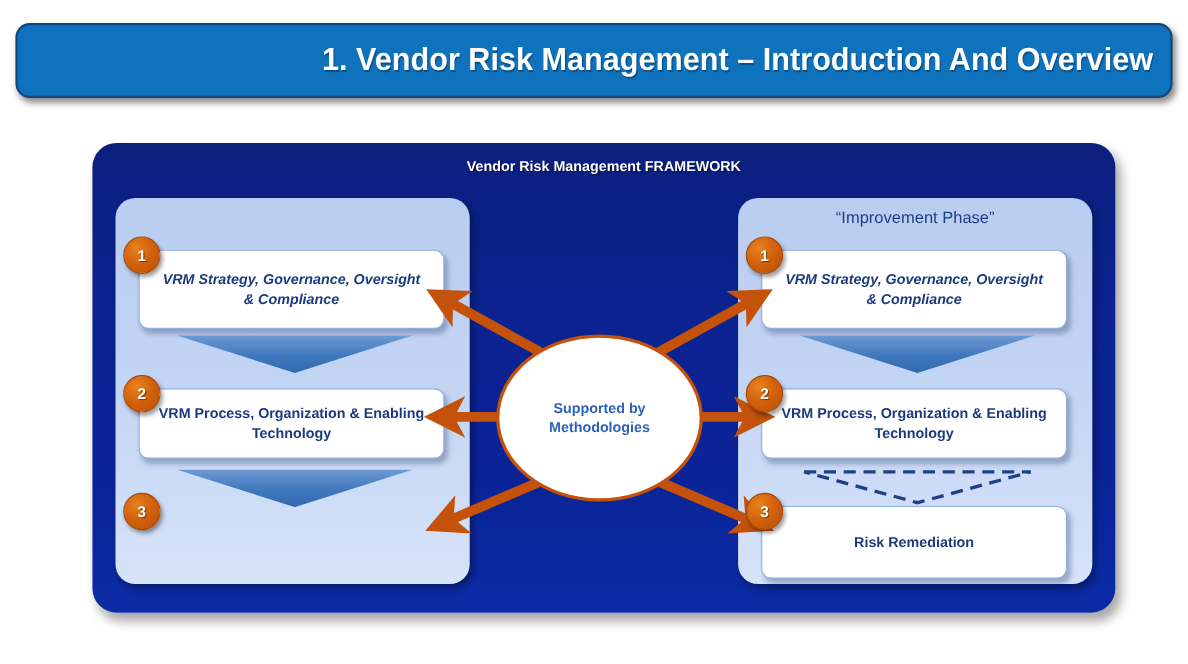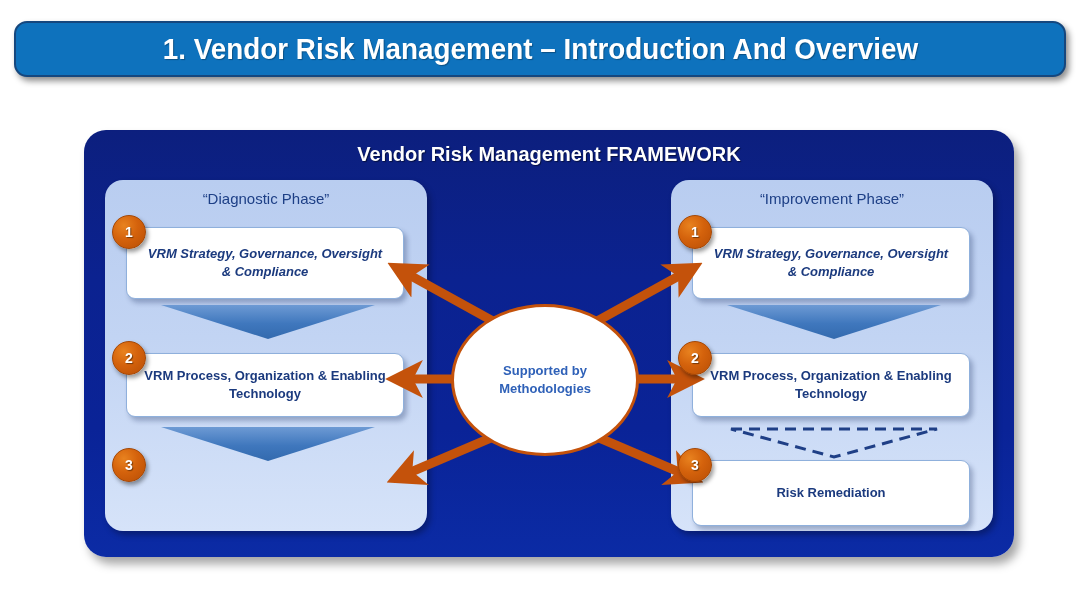--- a/index.html
+++ b/index.html
@@ -8,27 +8,27 @@
     background:#ffffff;
     font-family:"Liberation Sans", sans-serif;
     overflow:hidden;
     position:relative;
   }
 
   
   #title-bar{
     position:absolute;
     left:14px; top:21px;
-    width:1052px; height:56px;
+    width:1052px; height:68px;
     box-sizing:border-box;
     background:#0E72BD;
     border:2px solid #15477e;
     border-radius:13px;
     box-shadow:3px 4px 6px rgba(0,0,0,0.45);
-    display:flex;align-items:center;justify-content:center;
+    display:flex;align-items:center;justify-content:flex-end;
   }
   #title-bar .title-text{
     color:#ffffff;
     font-size:29px;
     font-weight:bold;
     font-family:"Liberation Sans Narrow","Liberation Sans",sans-serif;
     letter-spacing:0px;
     transform:scaleX(0.96);
     white-space:nowrap;
     text-shadow:1px 1px 1px rgba(0,0,0,0.30);
@@ -42,21 +42,21 @@
     box-sizing:border-box;
     background:linear-gradient(180deg,#0c1f7e 0%,#0b2290 35%,#0a2397 70%,#0b2ba5 100%);
     border-radius:22px;
     box-shadow:5px 7px 10px rgba(0,0,0,0.35);
   }
   #framework-title{
     position:absolute;
     left:0; top:13px; width:100%;
     text-align:center;
     color:#ffffff;
-    font-size:20px;
+    font-size:13px;
     font-weight:bold;
     text-shadow:1px 1px 1px rgba(0,0,0,0.5);
   }
 
   
   .phase-panel{
     position:absolute;
     top:50px;
     width:322px; height:351px;
     box-sizing:border-box;
@@ -158,21 +158,20 @@
 
 <div id="title-bar">
   <span class="title-text">1. Vendor Risk Management – Introduction And Overview</span>
 </div>
 
 <div id="framework-panel">
 
   <div id="framework-title">Vendor Risk Management FRAMEWORK</div>
 
   <div id="phase-panel-diagnostic" class="phase-panel">
-    <div class="phase-label">“Diagnostic Phase”</div>
 
     <div class="step-badge badge-1">1</div>
     <div class="step-box box-1">
       <span class="step-text">VRM Strategy, Governance, Oversight<br>&amp; Compliance</span>
     </div>
 
     <svg class="chevron chevron-1" viewBox="0 0 214 36" preserveAspectRatio="none">
       <defs>
         <linearGradient id="chevGradL1" x1="0" y1="0" x2="0" y2="1">
           <stop offset="0%" stop-color="#6d9ad4"></stop>

